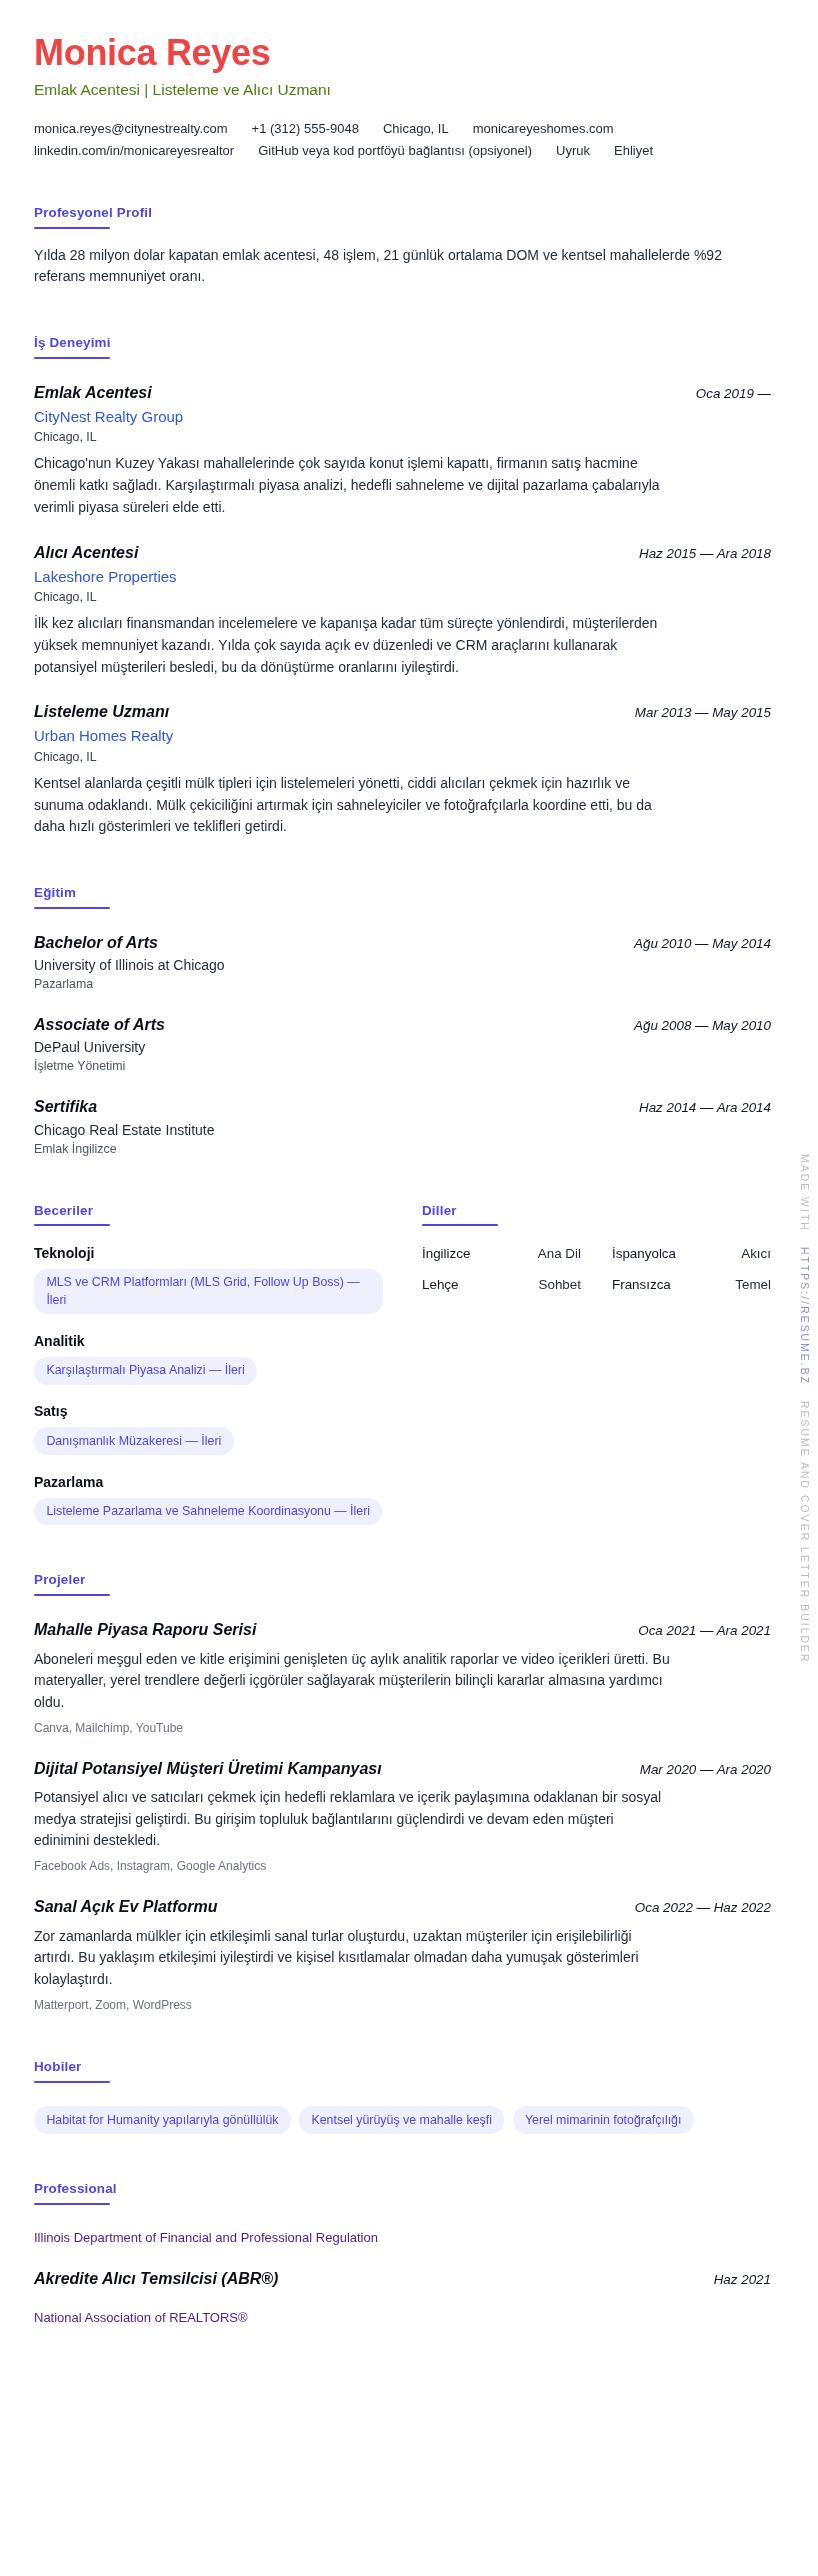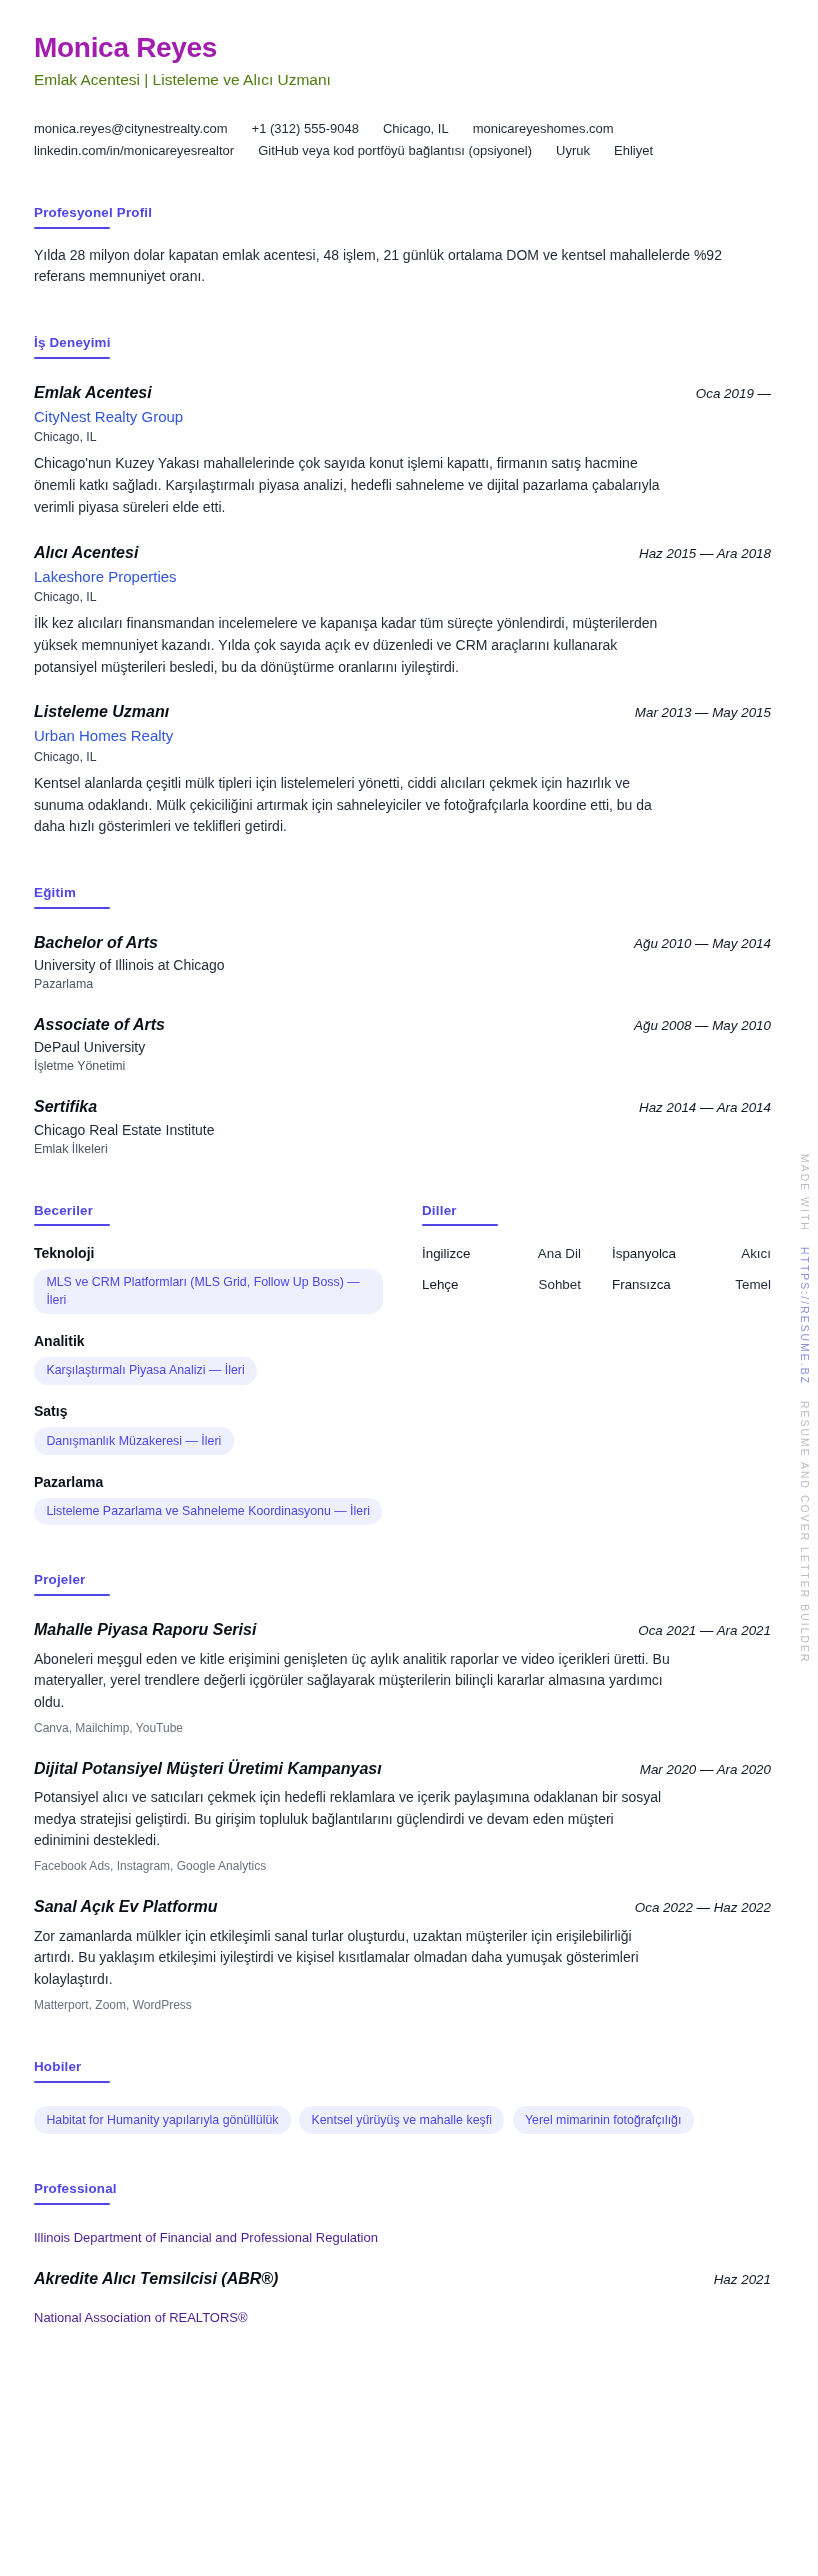--- a/index.html
+++ b/index.html
@@ -14,24 +14,24 @@
   *{margin:0;padding:0;box-sizing:border-box;}
   html,body{background:#ffffff;}
   body{
     width:818px;min-height:2595px;position:relative;
     font-family:"Liberation Sans","DejaVu Sans",sans-serif;
     color:#111827;-webkit-font-smoothing:antialiased;
   }
   .page{padding:32px 47px 57px 34px;}
 
   
-  .name{font-size:28px;font-weight:700;letter-spacing:-0.3px;color:#a21caf;}
+  .name{font-size:36px;font-weight:700;letter-spacing:-0.3px;color:#ef4444;}
   .subtitle{font-size:15.5px;margin-top:7.2px;color:#4d7c0f;}
   .contact-row{display:flex;flex-wrap:wrap;gap:6.2px 24px;font-size:13px;color:#1F2937;}
-  .contact-row.first{margin-top:32px;}
+  .contact-row.first{margin-top:22px;}
   .contact-row.second{margin-top:7.2px;}
   .contact-item{white-space:nowrap;}
 
   
   .section{margin-top:47px;}
   .section-heading{font-size:13.4px;font-weight:700;color:var(--accent);letter-spacing:0.2px;}
   .heading-rule{width:76px;height:2.1px;border-radius:1px;background:var(--accent);margin-top:6.7px;}
 
   .profile-text{font-size:14px;line-height:1.55;margin-top:15.5px;max-width:737px;color:#1F2937;}
 
@@ -161,21 +161,21 @@
       <div class="edu-school">DePaul University</div>
       <div class="edu-field">İşletme Yönetimi</div>
     </article>
 
     <article class="entry">
       <div class="entry-head">
         <h3 class="entry-title">Sertifika</h3>
         <span class="entry-dates">Haz 2014 — Ara 2014</span>
       </div>
       <div class="edu-school">Chicago Real Estate Institute</div>
-      <div class="edu-field">Emlak İlkeleri</div>
+      <div class="edu-field">Emlak İngilizce</div>
     </article>
   </section>
 
   <div class="two-col">
     <section>
       <h2 class="section-heading">Beceriler</h2>
       <div class="heading-rule"></div>
 
       <div class="skill-group-label">Teknoloji</div>
       <span class="badge">MLS ve CRM Platformları (MLS Grid, Follow Up Boss) — İleri</span>

